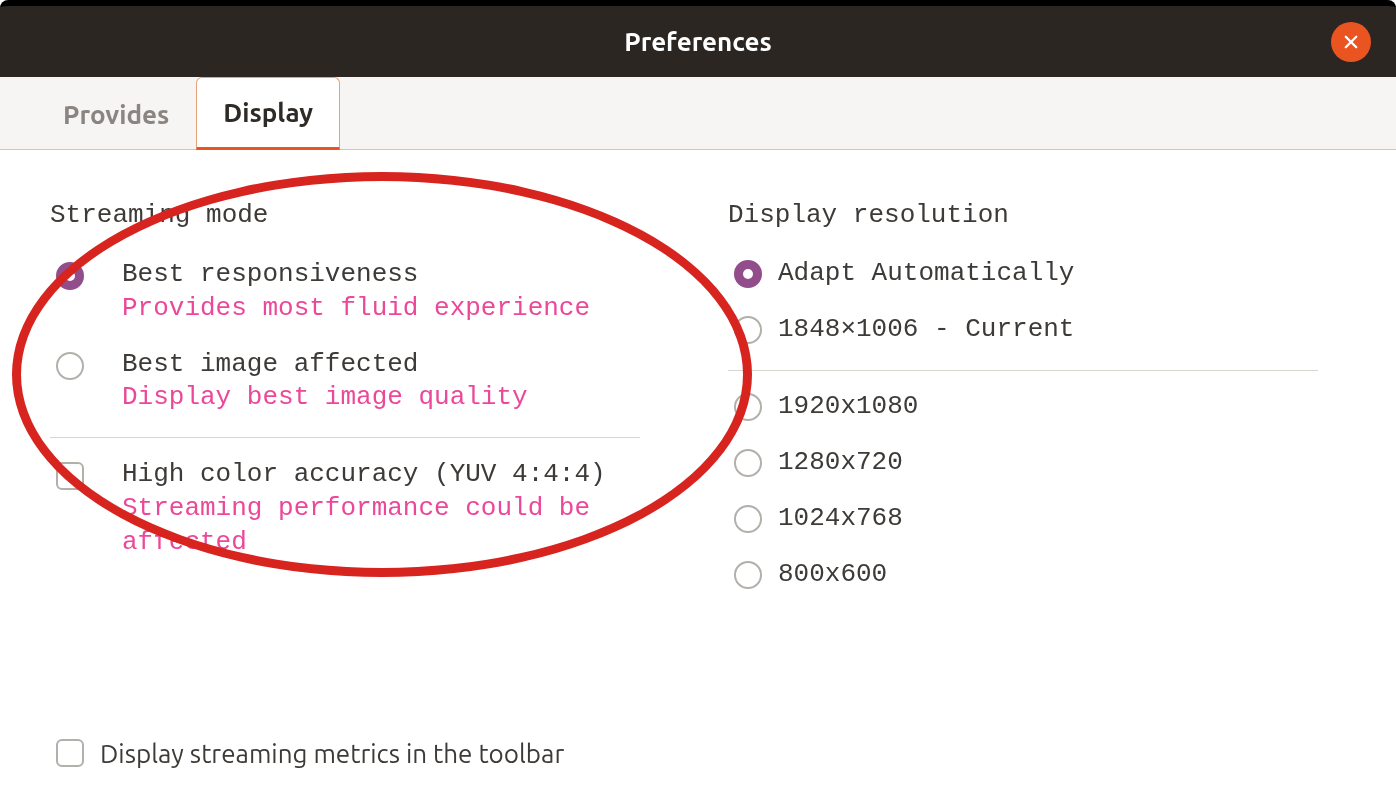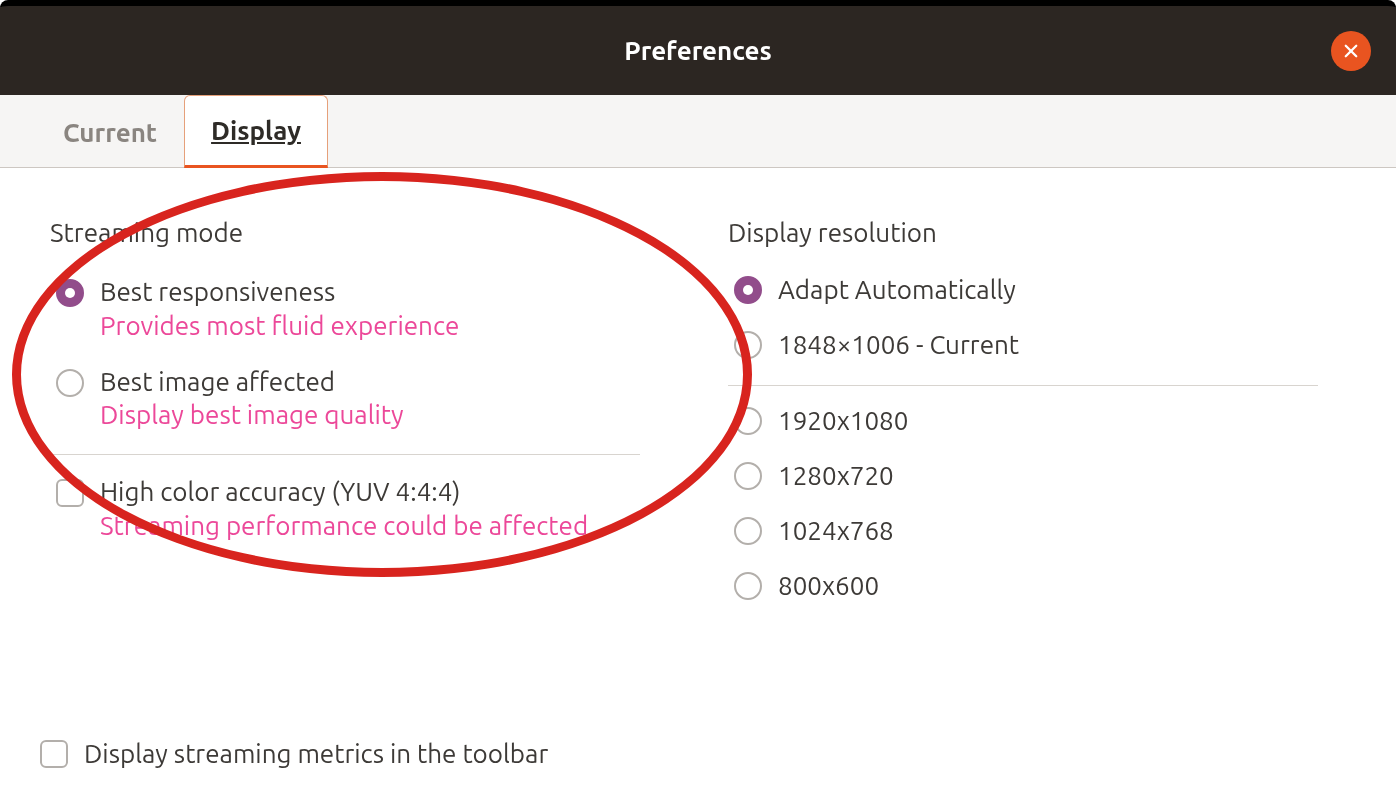--- a/index.html
+++ b/index.html
@@ -9,21 +9,21 @@
     }
     body {
       font-family: Ubuntu, "Segoe UI", sans-serif;
       background: #ffffff;
       width: 1396px;
       height: 806px;
       overflow: hidden;
     }
     .titlebar {
       background: #2c2622;
-      height: 95px;
+      height: 77px;
       display: flex;
       align-items: center;
       justify-content: center;
       position: relative;
       border-top: 6px solid #000000;
       border-radius: 8px 8px 0 0;
     }
     .titlebar-title {
       color: #ffffff;
       font-size: 26px;
@@ -67,46 +67,47 @@
       border-bottom: none;
       margin-bottom: -1px;
       position: relative;
     }
     .tab.active {
       color: #2e2b27;
       background: #ffffff;
       border: 1px solid #e6a07a;
       border-bottom: 3px solid #e95420;
       border-radius: 6px 6px 0 0;
-      text-decoration: underline;
     }
     .content {
       display: flex;
       padding: 50px 50px 0 50px;
       position: relative;
+      font-family: Liberation Mono, monospace;
     }
     .column {
       flex: 1;
       position: relative;
     }
     .column-left {
       padding-right: 60px;
     }
     .section-title {
       font-size: 26px;
       color: #3d3a37;
       margin-bottom: 28px;
       font-weight: 400;
     }
     .option-row {
       display: flex;
       align-items: flex-start;
       margin-bottom: 22px;
       padding-left: 6px;
       cursor: pointer;
+      gap: 22px;
     }
     .radio {
       width: 28px;
       height: 28px;
       border-radius: 50%;
       border: 2px solid #b3afab;
       margin-right: 16px;
       flex-shrink: 0;
       position: relative;
       margin-top: 4px;
@@ -165,23 +166,23 @@
     .res-row .radio {
       margin-top: 0;
     }
     .res-label {
       font-size: 26px;
       color: #3d3a37;
     }
     .bottom-option {
       position: absolute;
       bottom: 38px;
-      left: 40px;
-      display: flex;
-      align-items: center;
+      left: 56px;
+      display: flex;
+      align-items: flex-start;
       cursor: pointer;
     }
     .bottom-option .checkbox {
       margin-top: 0;
     }
     .bottom-label {
       font-size: 26px;
       color: #3d3a37;
     }
     .annotation-ellipse {
@@ -203,21 +204,21 @@
   <span class="titlebar-title">Preferences</span>
   <div class="close-button">
     <svg viewBox="0 0 24 24" fill="none" stroke="#ffffff" stroke-width="3" stroke-linecap="round">
       <line x1="5" y1="5" x2="19" y2="19"></line>
       <line x1="19" y1="5" x2="5" y2="19"></line>
     </svg>
   </div>
 </div>
 
 <div class="tab-bar">
-  <div class="tab">Current</div>
+  <div class="tab">Provides</div>
   <div class="tab active">Display</div>
 </div>
 
 <div class="content">
   <div class="column column-left">
     <div class="section-title">Streaming mode</div>
 
     <div class="option-row">
       <div class="radio checked"></div>
       <div class="option-text">

